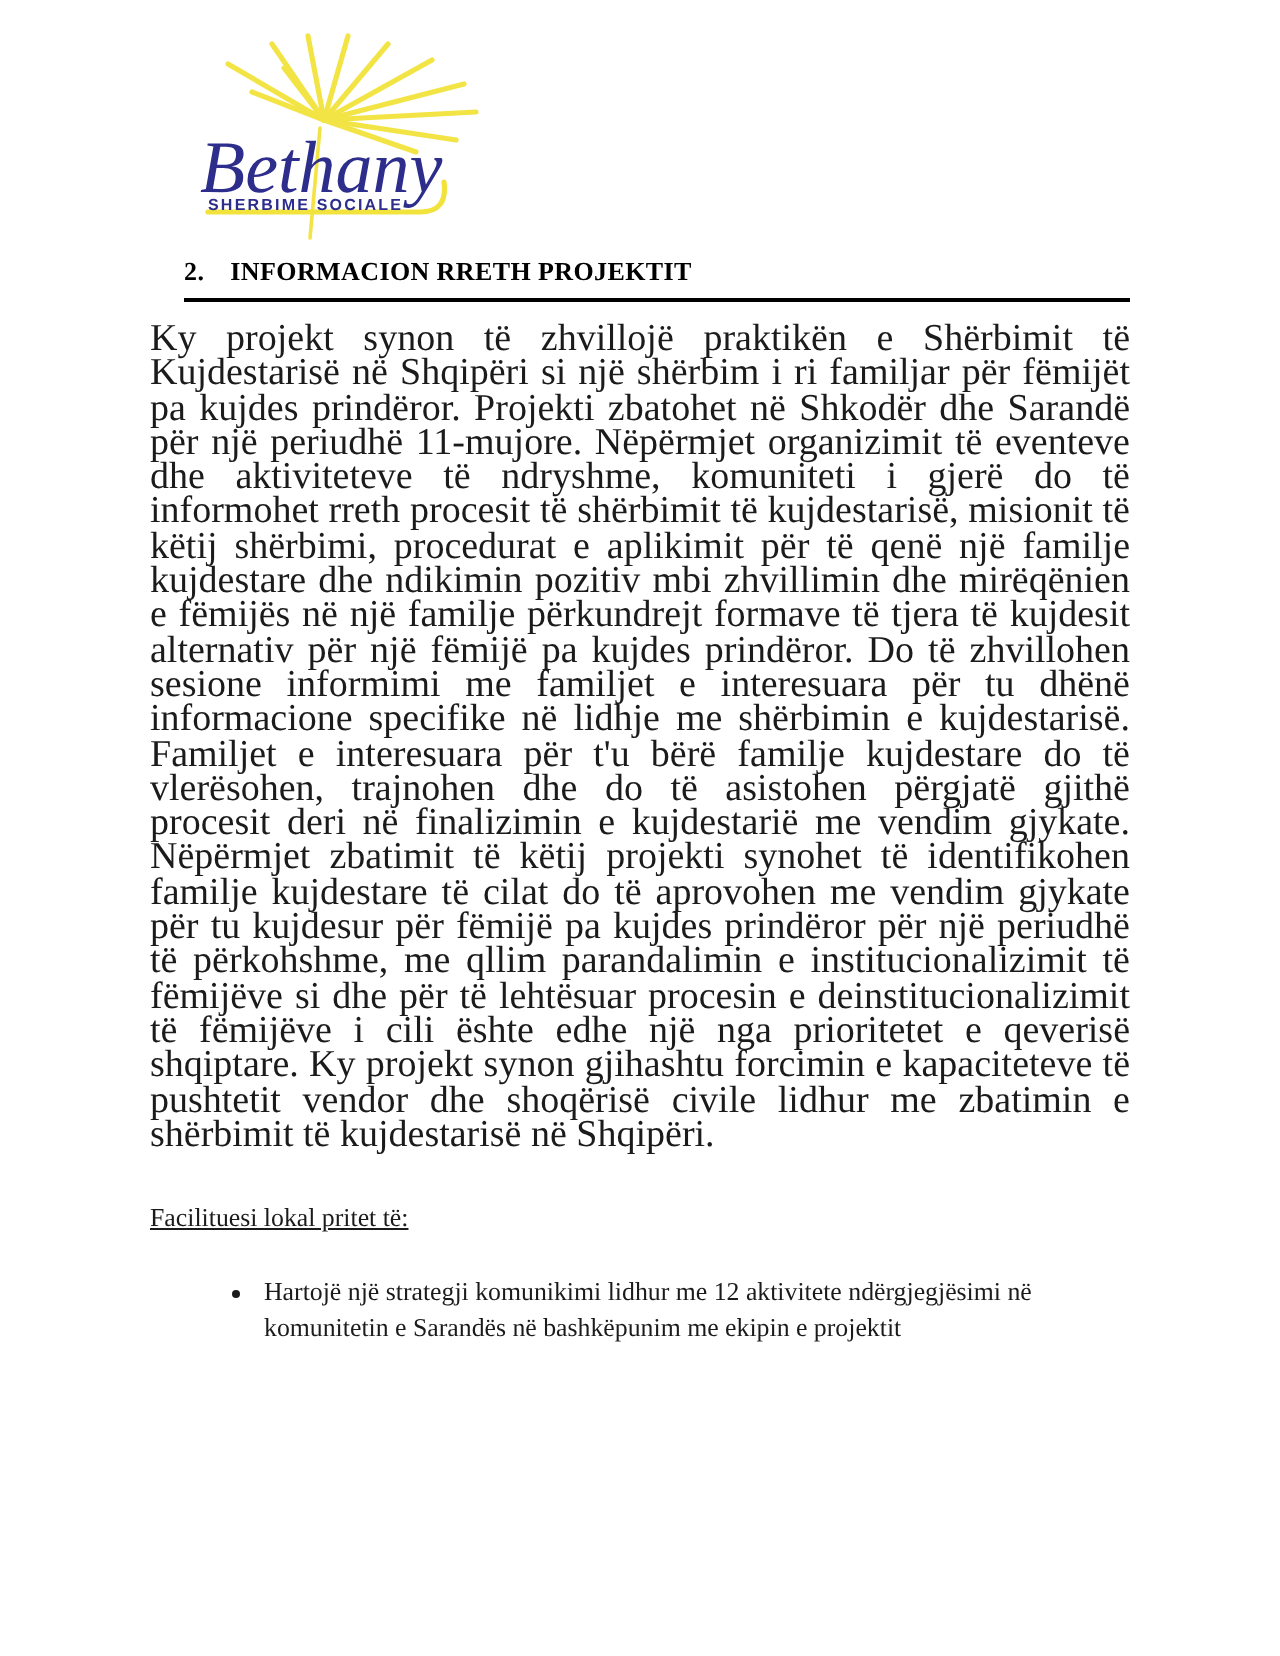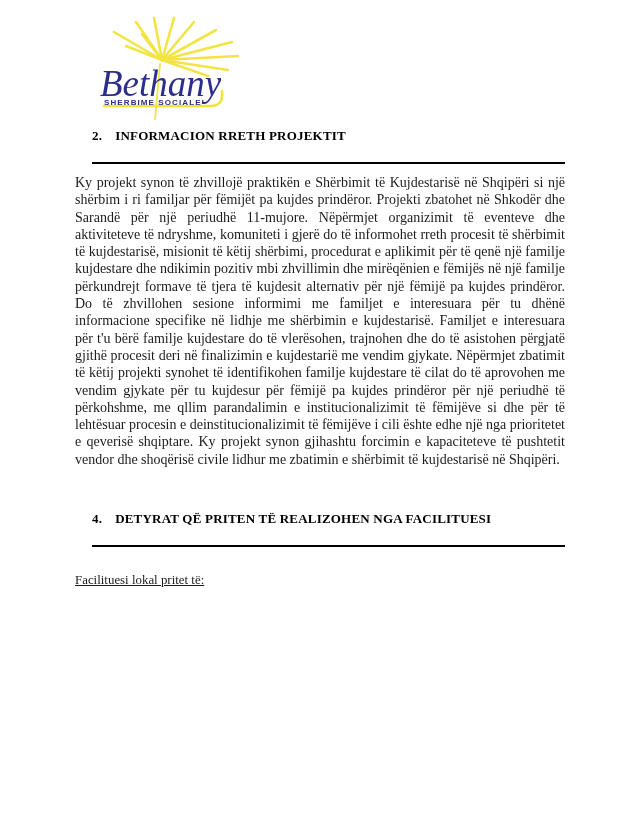--- a/index.html
+++ b/index.html
@@ -16,28 +16,28 @@
   .logo { position: absolute; left: 86px; top: 16px; width: 154px; height: 106px; margin-left: 10px; }
   .content { padding: 128px 75px 0 75px; }
 
   .heading {
     margin-left: 17px;
     font-weight: bold;
     font-size: 13px;
     letter-spacing: 0.2px;
     color: #000;
     border-bottom: 2.5px solid #000;
-    padding-bottom: 18px;
+    padding-bottom: 5px;
     white-space: nowrap;
   }
   .heading .num { display: inline-block; margin-right: 13px; }
 
   .body-par {
     margin: 10px 0 0 0;
-    font-size: 14px;
+    font-size: 19px;
     line-height: 17.3px;
     text-align: justify;
   }
   .heading-3 { margin-top: 17px; }
   .par-goal {
     margin-top: 36px;
     line-height: 26px;
   }
   .heading-4 { margin-top: 43px; }
   .intro-line {
@@ -84,19 +84,19 @@
   </div>
 
   <div class="content">
 
     <div class="heading">
       <span class="num">2.</span><span>INFORMACION RRETH PROJEKTIT</span>
     </div>
     <p class="body-par">Ky projekt synon të zhvillojë praktikën e Shërbimit të Kujdestarisë në Shqipëri si një shërbim i ri familjar për fëmijët pa kujdes prindëror. Projekti zbatohet në Shkodër dhe Sarandë për një periudhë 11-mujore. Nëpërmjet organizimit të eventeve dhe aktiviteteve të ndryshme, komuniteti i gjerë do të informohet rreth procesit të shërbimit të kujdestarisë, misionit të këtij shërbimi, procedurat e aplikimit për të qenë një familje kujdestare dhe ndikimin pozitiv mbi zhvillimin dhe mirëqënien e fëmijës në një familje përkundrejt formave të tjera të kujdesit alternativ për një fëmijë pa kujdes prindëror. Do të zhvillohen sesione informimi me familjet e interesuara për tu dhënë informacione specifike në lidhje me shërbimin e kujdestarisë. Familjet e interesuara për t'u bërë familje kujdestare do të vlerësohen, trajnohen dhe do të asistohen përgjatë gjithë procesit deri në finalizimin e kujdestarië me vendim gjykate. Nëpërmjet zbatimit të këtij projekti synohet të identifikohen familje kujdestare të cilat do të aprovohen me vendim gjykate për tu kujdesur për fëmijë pa kujdes prindëror për një periudhë të përkohshme, me qllim parandalimin e institucionalizimit të fëmijëve si dhe për të lehtësuar procesin e deinstitucionalizimit të fëmijëve i cili ështe edhe  një nga prioritetet e qeverisë shqiptare. Ky projekt synon gjihashtu forcimin e kapaciteteve të pushtetit vendor dhe shoqërisë civile lidhur me zbatimin e shërbimit të kujdestarisë në Shqipëri.</p>
 
 
-    <div class="heading heading-4">
-      <span class="num">4.</span><span>DETYRAT QË PRITEN TË REALIZOHEN NGA FACILITUESI</span>
-    </div>
     <p class="intro-line">Facilituesi lokal pritet të:</p>
+    <ul class="bullets">
+      <li>Hartojë një strategji komunikimi lidhur me 12 aktivitete ndërgjegjësimi në komunitetin e Sarandës në bashkëpunim me ekipin e projektit</li>
+    </ul>
 
   </div>
 </div>
 
 </body></html>

